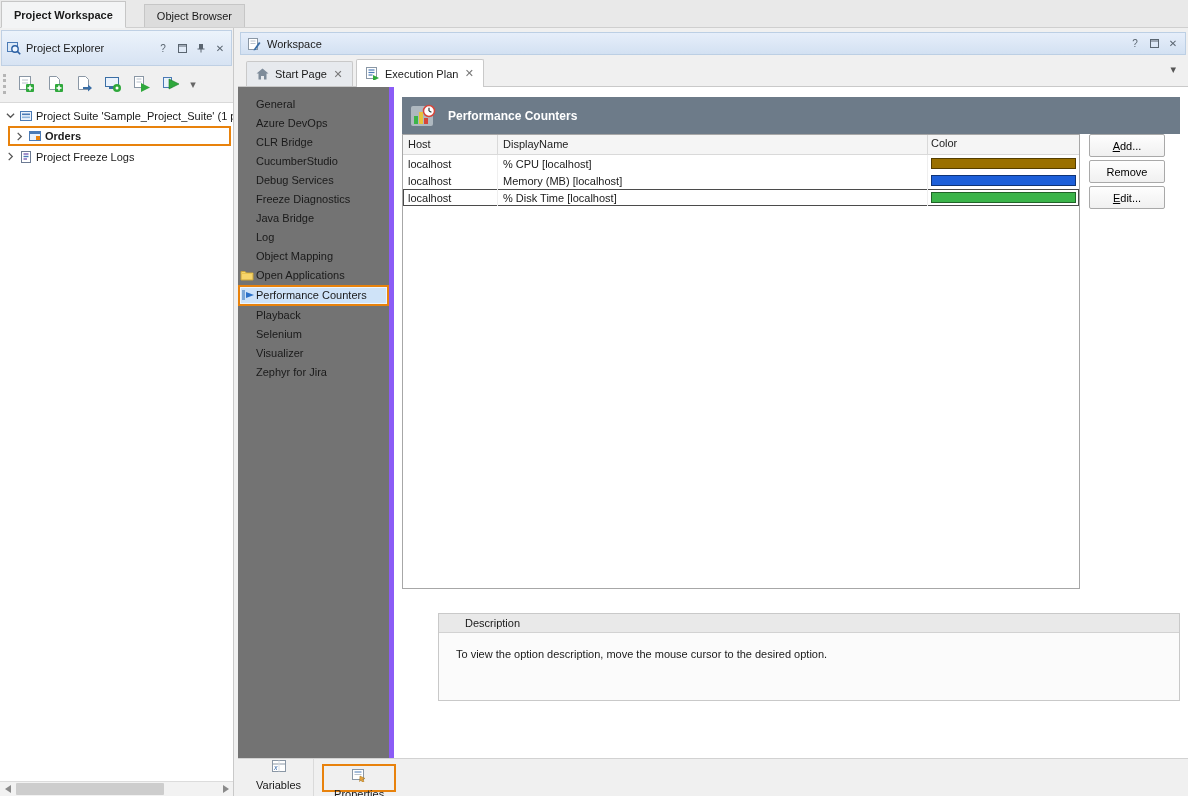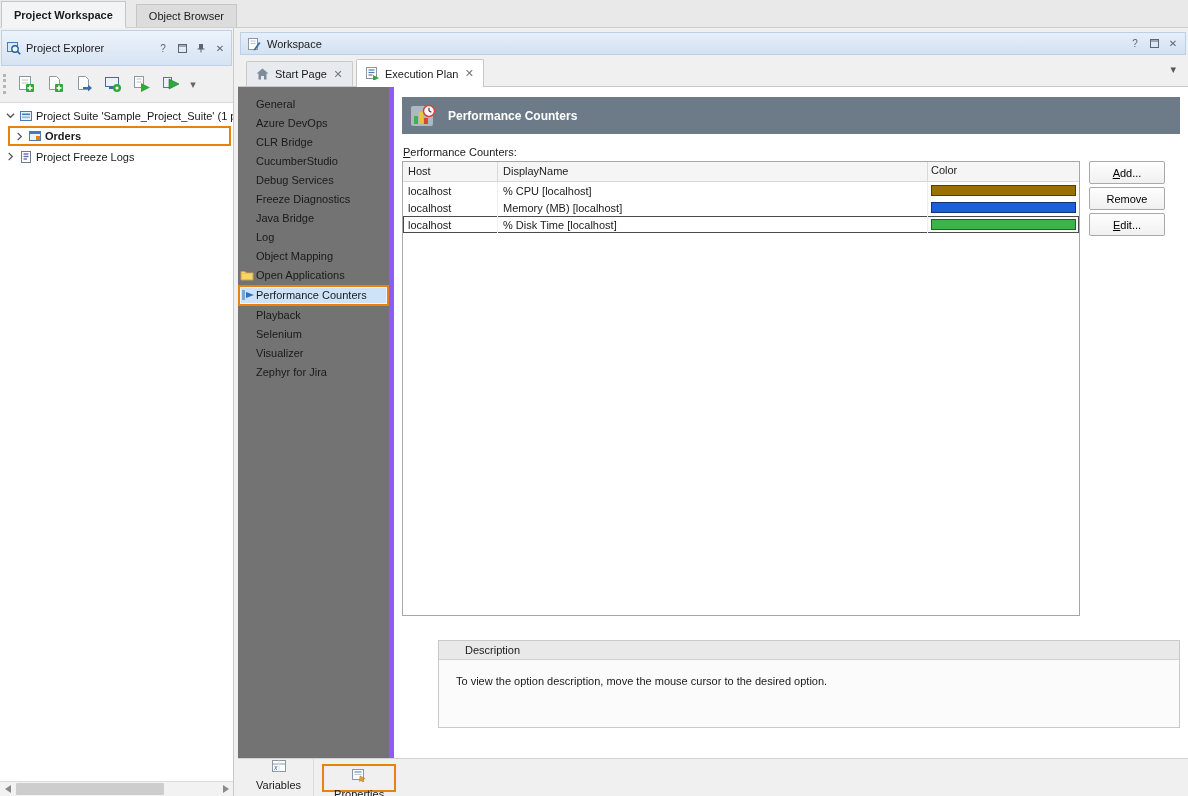--- a/index.html
+++ b/index.html
@@ -1,21 +1,21 @@
 <!DOCTYPE html>
 <html><head>
 <meta charset="utf-8">
 <style>
   * { margin:0; padding:0; box-sizing:border-box; }
   html,body { width:1188px; height:796px; overflow:hidden; }
   body { font-family:"Liberation Sans", sans-serif; font-size:11px; color:#1a1a1a; background:#f0f0f0; position:relative; }
 
   
   .top-strip { position:absolute; left:0; top:0; right:0; height:28px; background:#e9e9e9; border-bottom:1px solid #cfcfcf; display:flex; align-items:flex-end; padding-left:1px; }
-  .top-tab { height:23px; padding:0 12px; display:flex; align-items:center; background:#dcdcdc; border:1px solid #c6c6c6; border-bottom:none; margin-right:10px; cursor:default; }
+  .top-tab { height:23px; padding:0 12px; display:flex; align-items:center; background:#dcdcdc; border:1px solid #c6c6c6; border-bottom:none; margin-right:18px; cursor:default; }
   .top-tab.active { background:#f3f4f5; height:27px; margin-bottom:-1px; border-bottom:1px solid #f3f4f5; font-weight:bold; }
 
   
   .left-panel { position:absolute; left:0; top:28px; width:234px; bottom:0; background:#f0f0f0; border-right:1px solid #c9c9c9; display:flex; flex-direction:column; }
   .pe-header { height:36px; margin:2px 1px 0 1px; background:linear-gradient(#ecf3fb,#d7e3f3); border:1px solid #bfd0e4; display:flex; align-items:center; gap:5px; padding:0 5px; }
   .pe-title { flex:1; color:#1c1c1c; }
   .win-btns { display:flex; gap:7px; color:#5a6570; align-items:center; }
   .win-btn { width:12px; height:12px; display:flex; align-items:center; justify-content:center; font-size:10px; cursor:default; }
   .toolbar { height:36px; display:flex; align-items:center; padding:0 3px; gap:3px; }
   .grip { width:5px; height:20px; border-left:3px dotted #b5b5b5; margin-right:2px; }
@@ -328,21 +328,20 @@
               <rect x="9" y="8" width="4" height="12" fill="#e8c33d"></rect>
               <rect x="14" y="14" width="4" height="6" fill="#d6453a"></rect>
               <circle cx="19" cy="7" r="5.5" fill="#fff" stroke="#d6453a" stroke-width="1.5"></circle>
               <line x1="19" y1="7" x2="19" y2="3.8" stroke="#333" stroke-width="1.2"></line>
               <line x1="19" y1="7" x2="21.4" y2="8.2" stroke="#333" stroke-width="1.2"></line>
             </svg>
         </span>
         <span>Performance Counters</span>
       </div>
 
-      <div class="list-label accel">Performance Counters:</div>
 
       <div class="grid-region">
         <div class="grid">
           <div class="g-head">
             <div class="g-hc c-host">Host</div>
             <div class="g-hc c-name">DisplayName</div>
             <div class="g-hc c-color">Color</div>
           </div>
           <div class="g-row">
             <div class="g-c c-host">localhost</div>

